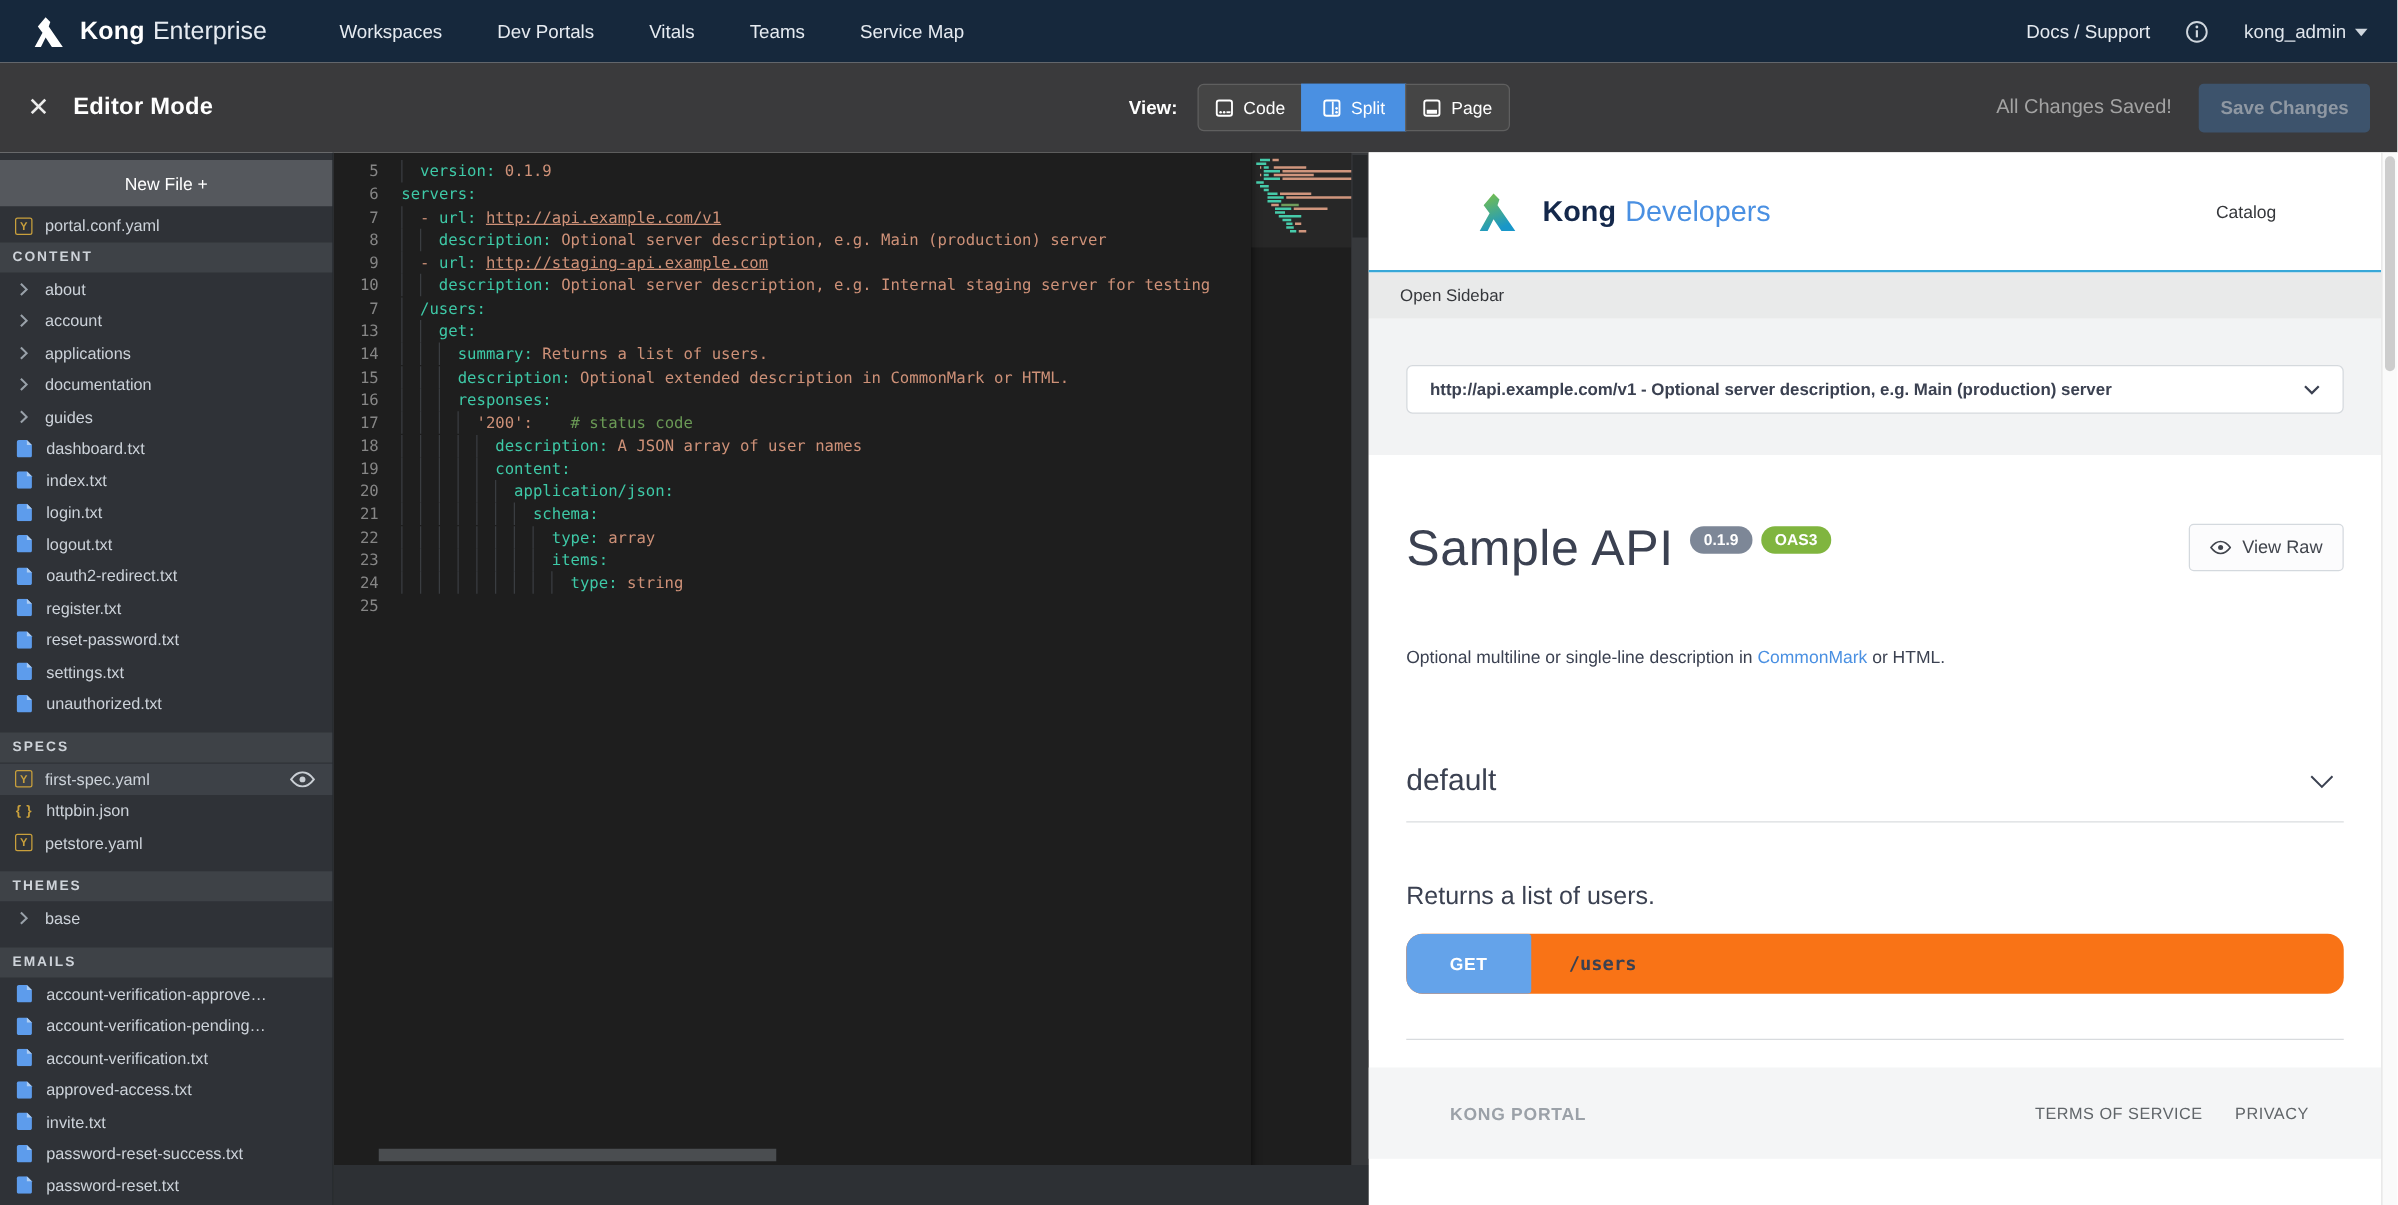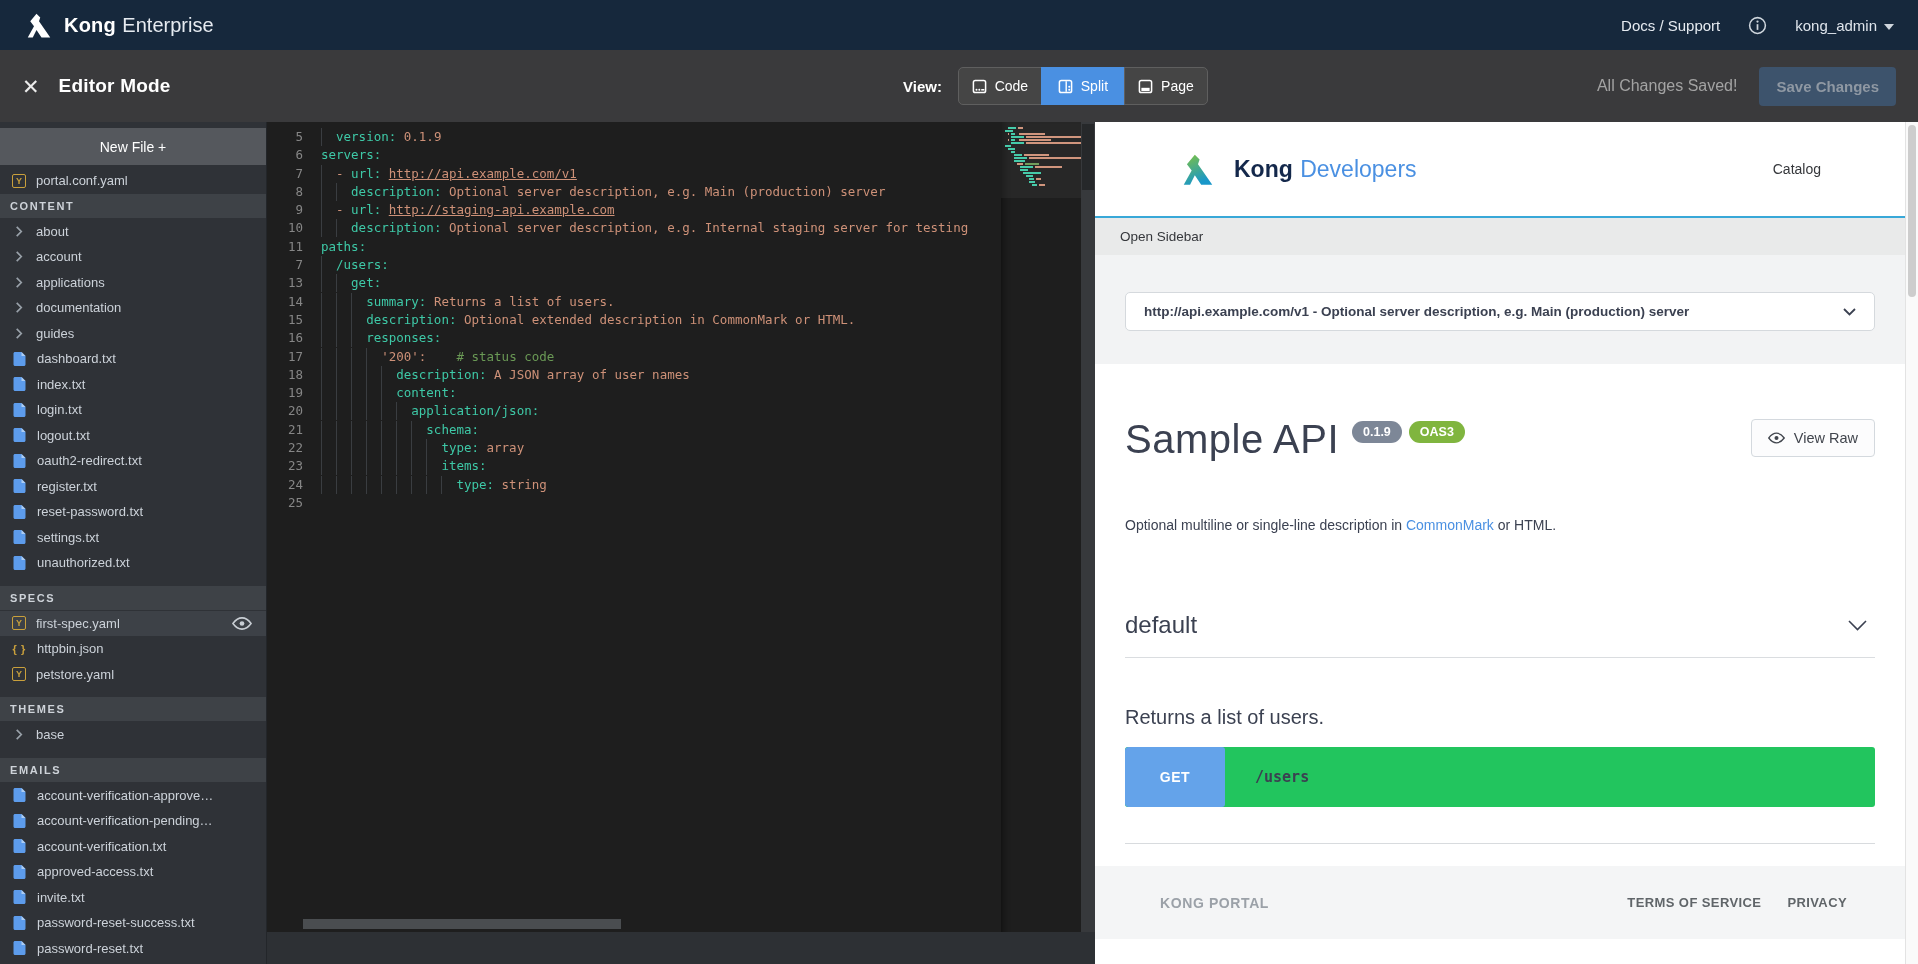--- a/index.html
+++ b/index.html
@@ -100,42 +100,49 @@
   .badge-oas3{background:var(--badge-oas3)}
   .view-raw-btn{margin-left:auto;display:flex;align-items:center;gap:9px;border:1px solid #d4d9de;border-radius:4px;background:#fcfcfd;padding:10px 16px;font-size:14.5px;color:#41454d;font-family:"Liberation Sans",sans-serif;cursor:pointer}
   .view-raw-btn svg{color:#41454d}
   .api-desc{margin-top:58px;font-size:14px;color:#3b4151}
   .api-desc a{color:var(--link);text-decoration:none;cursor:pointer}
   .section-hdr{margin-top:78px;display:flex;align-items:center;cursor:pointer}
   .section-title{font-size:24px;font-weight:400;color:#3b4151}
   .section-hdr svg{margin-left:auto;margin-right:8px}
   .section-rule{border:none;border-top:1px solid #dadde0;margin-top:18px}
   .op-summary{margin-top:48px;font-size:20px;font-weight:500;color:#3b4151}
-  .op-row{margin-top:18px;height:60px;background:#22c55e;border-radius:3px;display:flex;align-items:center;overflow:hidden;cursor:pointer}
+  .op-row{margin-top:18px;height:48px;background:#f97316;border-radius:13px;display:flex;align-items:center;overflow:hidden;cursor:pointer}
   .method-badge{width:100px;height:100%;background:var(--method-get);color:#fff;font-size:14px;font-weight:bold;letter-spacing:.5px;display:flex;align-items:center;justify-content:center;border-radius:3px}
   .op-path{margin-left:30px;font:bold 15px "DejaVu Sans Mono",monospace;color:#3b4151}
   .bottom-rule{border:none;border-top:1px solid #d8dbde;margin-top:36px}
   .p-footer{margin-top:22px;height:73px;background:#f4f5f6;display:flex;align-items:center;padding:0 58px 0 65px}
   .footer-brand{font-size:14px;font-weight:bold;letter-spacing:.6px;color:#9ba1a8}
   .footer-links{margin-left:auto;display:flex;gap:26px}
-  .f-link{font-size:13px;font-weight:bold;letter-spacing:.4px;color:#606569;cursor:pointer}
+  .f-link{font-size:13px;font-weight:normal;letter-spacing:.4px;color:#606569;cursor:pointer}
 </style>
 </head>
 <body>
 
 <header class="topnav">
   <div class="brand">
     <svg width="30" height="30" viewBox="0 0 24 24">
       <path d="M3 22 L8 13 L5 9 L10 3 L13 6 L12 9 L21 22 L14 22 L10 16 L7 22 Z" fill="#ffffff"></path>
     </svg>
     <span>
       <span class="brand-primary">Kong</span>
       <span class="brand-secondary">Enterprise</span>
     </span>
   </div>
+  <nav class="nav-items">
+      <span class="nav-item">Workspaces</span>
+      <span class="nav-item">Dev Portals</span>
+      <span class="nav-item">Vitals</span>
+      <span class="nav-item">Teams</span>
+      <span class="nav-item">Service Map</span>
+    </nav>
   <div class="nav-right">
     <span class="nav-item">Docs / Support</span>
     <svg width="19" height="19" viewBox="0 0 20 20">
       <circle cx="10" cy="10" r="8.3" fill="none" stroke="#cfd6dd" stroke-width="1.6"></circle>
       <rect x="9.1" y="8.6" width="1.8" height="6" fill="#cfd6dd"></rect>
       <circle cx="10" cy="5.9" r="1.2" fill="#cfd6dd"></circle>
     </svg>
     <span>
       <span>kong_admin</span><span class="caret"></span>
     </span>
@@ -371,21 +378,20 @@
   </aside>
 
   <div class="editor">
     <div class="code-lines">
         <div class="code-line"><span class="ln">5</span><span class="gds"><span class="g"></span></span><span class="tk-k">version:</span><span class="tk-v"> 0.1.9</span></div>
         <div class="code-line"><span class="ln">6</span><span class="gds"></span><span class="tk-k">servers:</span></div>
         <div class="code-line"><span class="ln">7</span><span class="gds"><span class="g"></span></span><span class="tk-p">- </span><span class="tk-k">url:</span><span class="tk-v"> </span><span class="tk-u">http://api.example.com/v1</span></div>
         <div class="code-line"><span class="ln">8</span><span class="gds"><span class="g"></span><span class="g"></span></span><span class="tk-k">description:</span><span class="tk-v"> Optional server description, e.g. Main (production) server</span></div>
         <div class="code-line"><span class="ln">9</span><span class="gds"><span class="g"></span></span><span class="tk-p">- </span><span class="tk-k">url:</span><span class="tk-v"> </span><span class="tk-u">http://staging-api.example.com</span></div>
         <div class="code-line"><span class="ln">10</span><span class="gds"><span class="g"></span><span class="g"></span></span><span class="tk-k">description:</span><span class="tk-v"> Optional server description, e.g. Internal staging server for testing</span></div>
-        <div class="code-line"><span class="ln">11</span><span class="gds"></span><span class="tk-k">paths:</span></div>
         <div class="code-line"><span class="ln">7</span><span class="gds"><span class="g"></span></span><span class="tk-k">/users:</span></div>
         <div class="code-line"><span class="ln">13</span><span class="gds"><span class="g"></span><span class="g"></span></span><span class="tk-k">get:</span></div>
         <div class="code-line"><span class="ln">14</span><span class="gds"><span class="g"></span><span class="g"></span><span class="g"></span></span><span class="tk-k">summary:</span><span class="tk-v"> Returns a list of users.</span></div>
         <div class="code-line"><span class="ln">15</span><span class="gds"><span class="g"></span><span class="g"></span><span class="g"></span></span><span class="tk-k">description:</span><span class="tk-v"> Optional extended description in CommonMark or HTML.</span></div>
         <div class="code-line"><span class="ln">16</span><span class="gds"><span class="g"></span><span class="g"></span><span class="g"></span></span><span class="tk-k">responses:</span></div>
         <div class="code-line"><span class="ln">17</span><span class="gds"><span class="g"></span><span class="g"></span><span class="g"></span><span class="g"></span></span><span class="tk-v">'200':</span><span class="tk-c">    # status code</span></div>
         <div class="code-line"><span class="ln">18</span><span class="gds"><span class="g"></span><span class="g"></span><span class="g"></span><span class="g"></span><span class="g"></span></span><span class="tk-k">description:</span><span class="tk-v"> A JSON array of user names</span></div>
         <div class="code-line"><span class="ln">19</span><span class="gds"><span class="g"></span><span class="g"></span><span class="g"></span><span class="g"></span><span class="g"></span></span><span class="tk-k">content:</span></div>
         <div class="code-line"><span class="ln">20</span><span class="gds"><span class="g"></span><span class="g"></span><span class="g"></span><span class="g"></span><span class="g"></span><span class="g"></span></span><span class="tk-k">application/json:</span></div>
         <div class="code-line"><span class="ln">21</span><span class="gds"><span class="g"></span><span class="g"></span><span class="g"></span><span class="g"></span><span class="g"></span><span class="g"></span><span class="g"></span></span><span class="tk-k">schema:</span></div>

